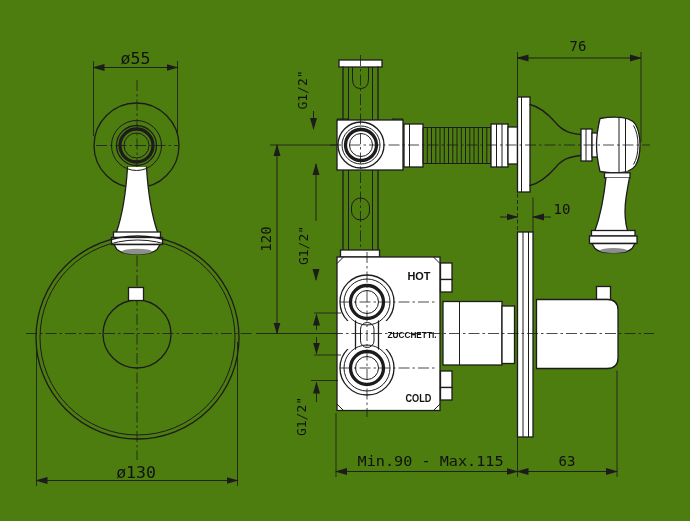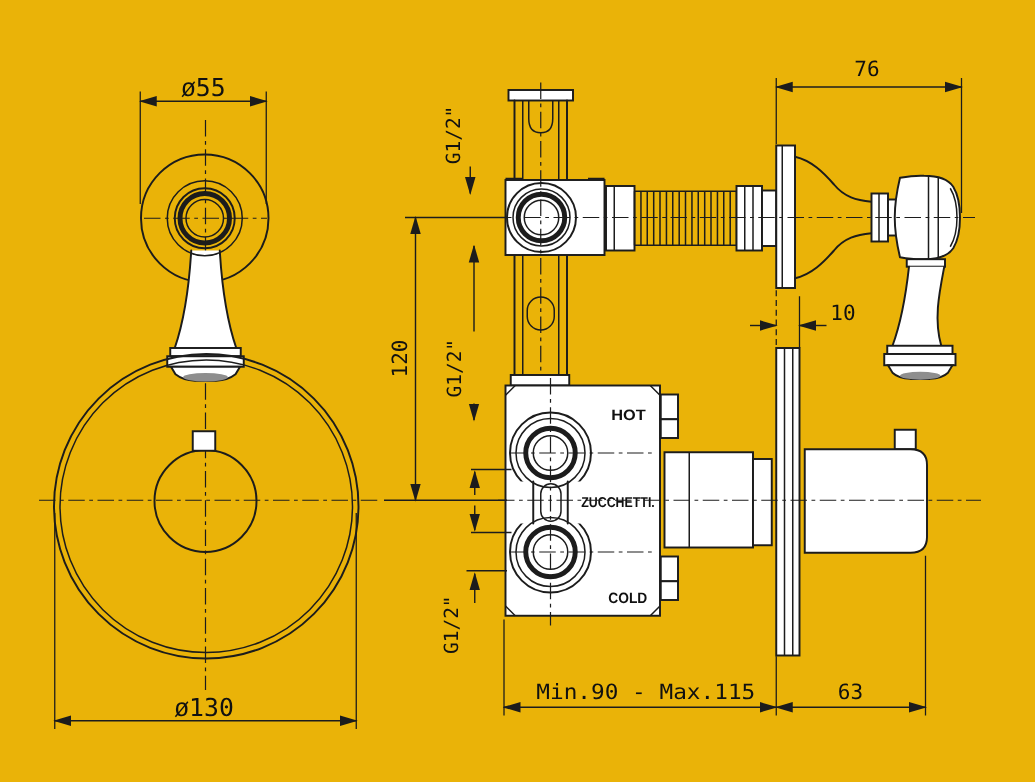--- a/index.html
+++ b/index.html
@@ -1,17 +1,17 @@
 <!DOCTYPE html>
 <html><head>
 <meta charset="utf-8">
 <style>
   html,body{margin:0;padding:0;background:#f2f2f2;}
   .stage{
-    width:690px;height:521px;background:#eab308;position:relative;
+    width:690px;height:521px;background:#4d7c0f;position:relative;
     font-family:"DejaVu Sans Mono", monospace;
   }
   svg{display:block;}
   .ln{stroke:#1c1c1c;fill:none;stroke-width:1.3;stroke-linecap:round;}
   .ln-thin{stroke:#1c1c1c;fill:none;stroke-width:1;}
   .ln-heavy{stroke:#1c1c1c;fill:none;stroke-width:3.3;}
   .fillw{fill:#ffffff;stroke:#1c1c1c;stroke-width:1.3;}
   .fillw-only{fill:#ffffff;stroke:none;}
   .cl{stroke:#1c1c1c;fill:none;stroke-width:0.8;stroke-dasharray:11 3 2.5 3;}
   .ext{stroke:#1c1c1c;fill:none;stroke-width:0.85;}

